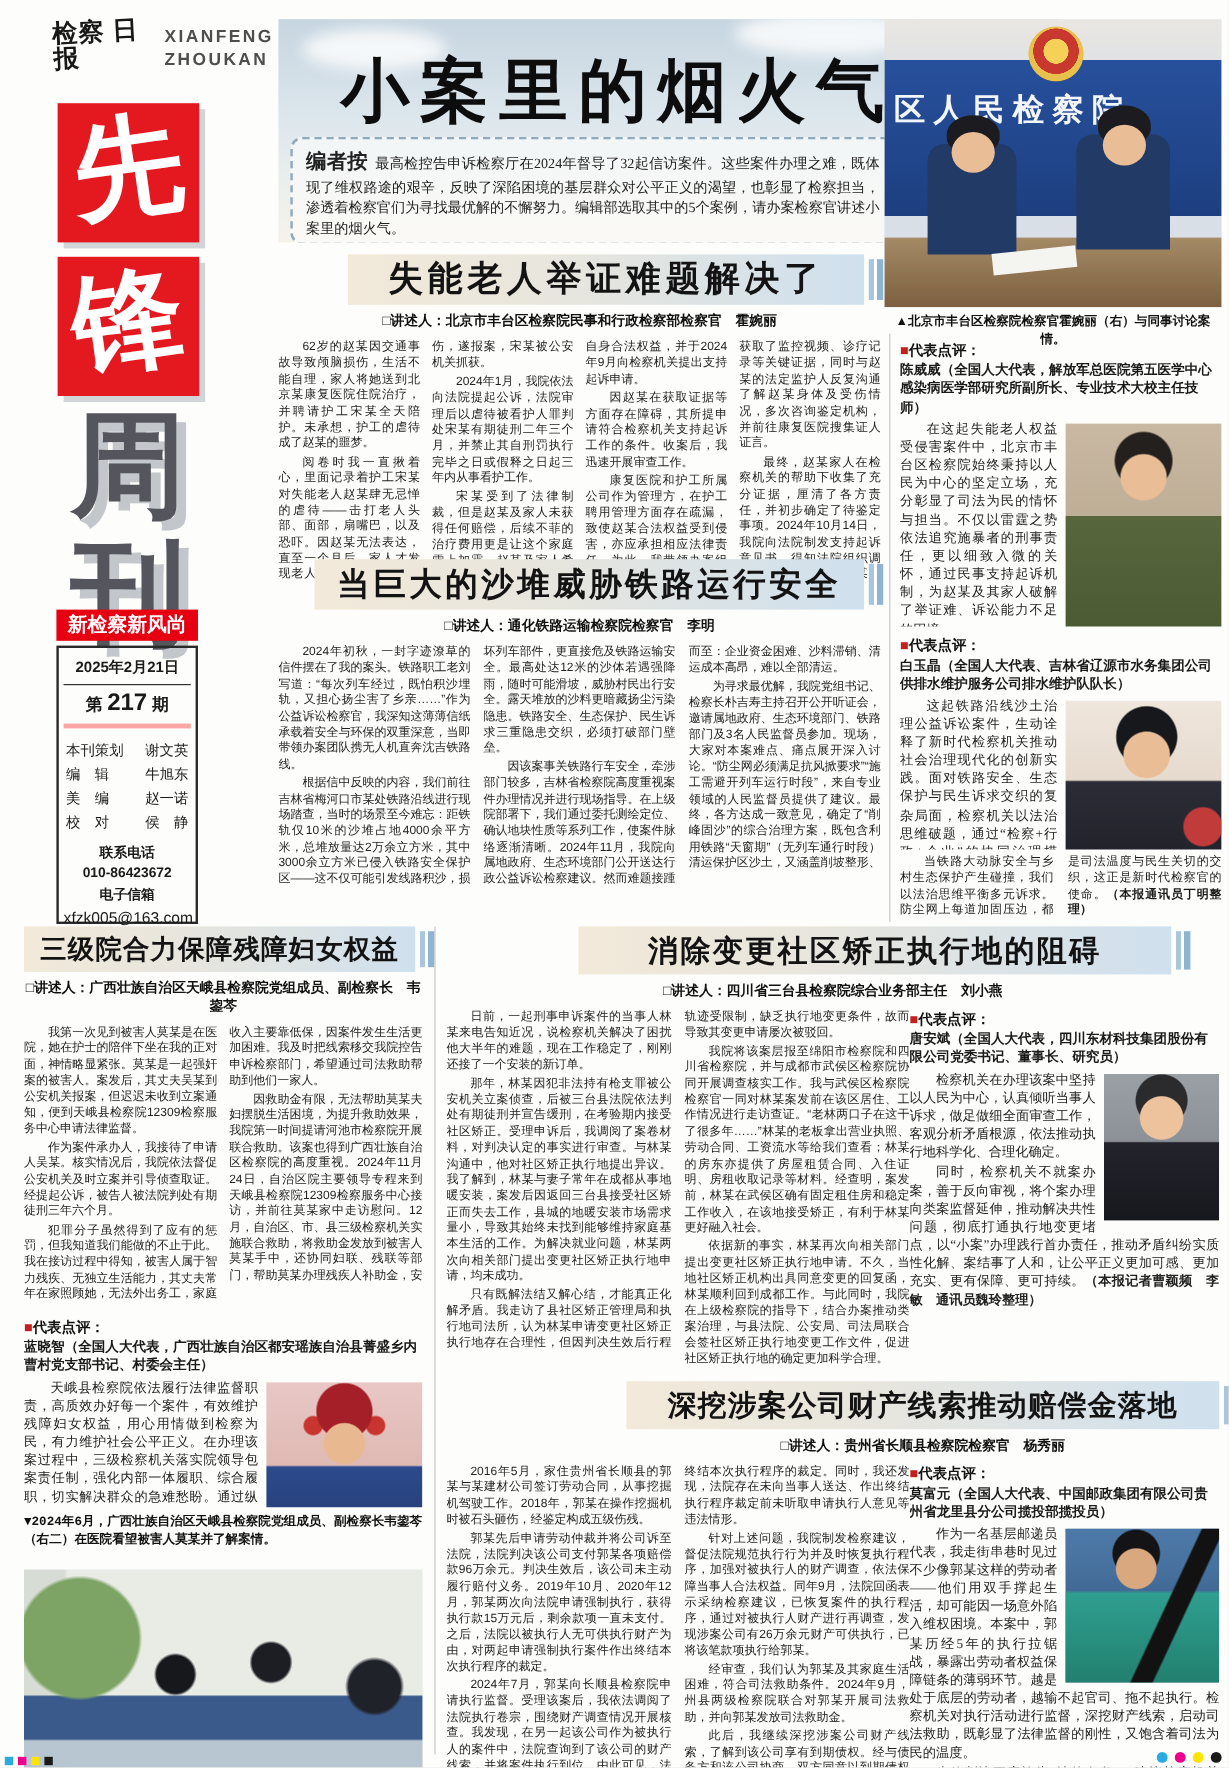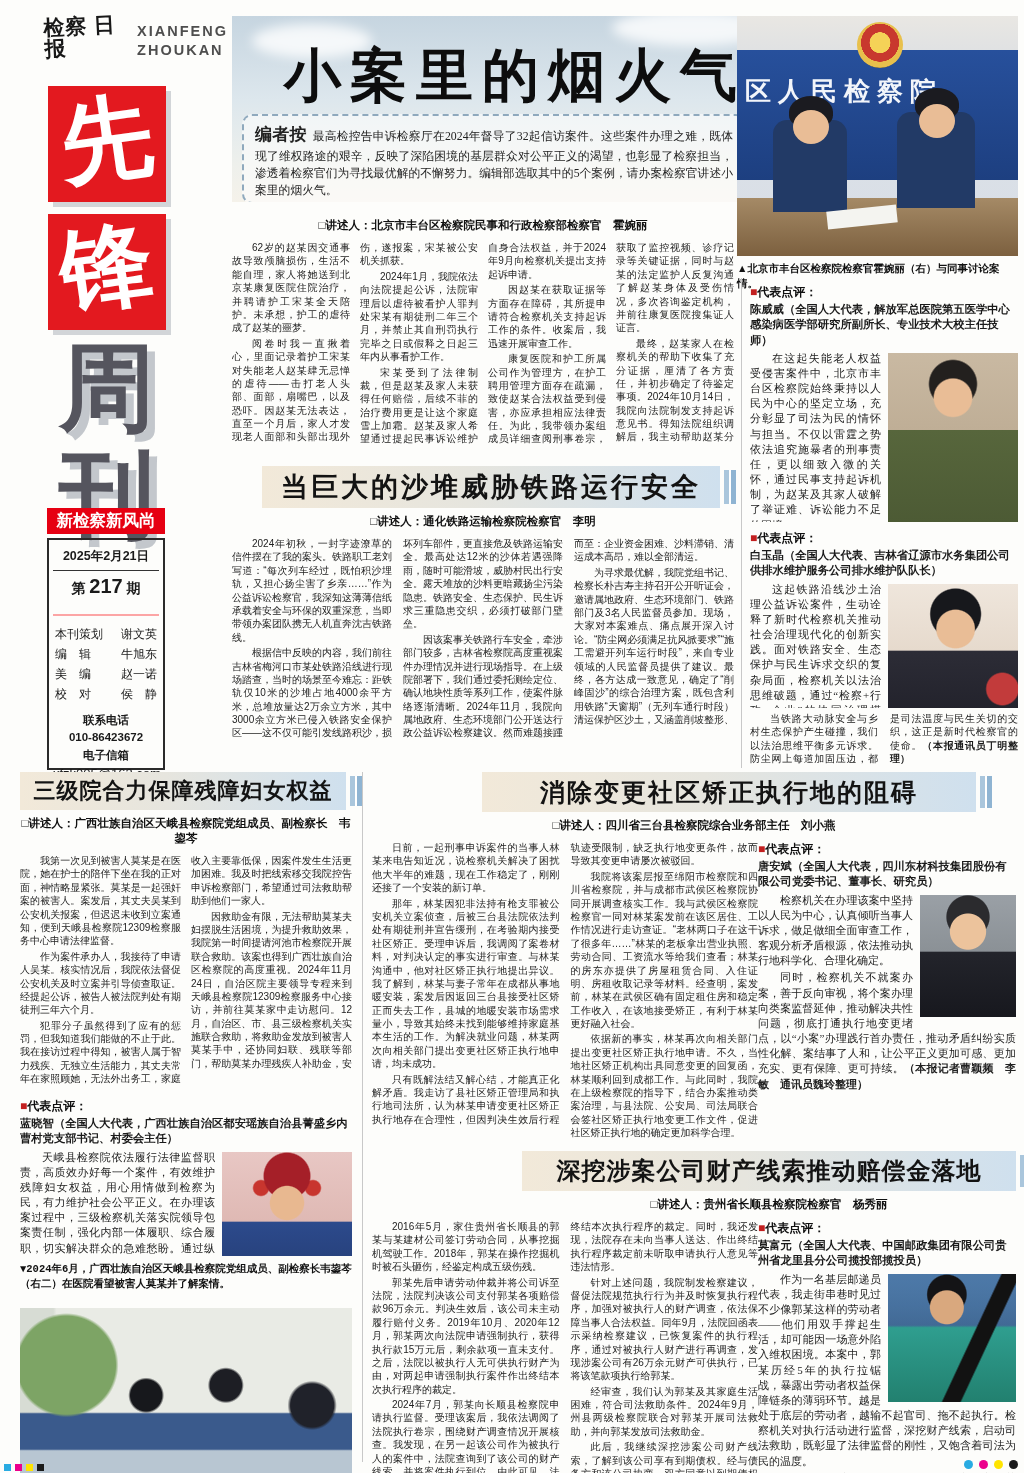--- a/index.html
+++ b/index.html
@@ -18,21 +18,21 @@
     color:#fff;font-weight:bold;transform:rotate(-8deg) translateY(-4px);}
   .char-gray{position:absolute;left:28px;width:118px;height:104px;display:flex;align-items:center;
     justify-content:center;font-family:"Liberation Serif","DejaVu Serif",serif;font-size:96px;
     font-weight:bold;color:#55555e;text-shadow:8px 7px 0 rgba(185,189,195,.85);}
   .slogan{position:absolute;left:27px;top:492px;width:118px;height:26px;background:#e60012;
     color:#fff;font-weight:900;font-size:16.5px;letter-spacing:0;display:flex;align-items:center;
     justify-content:center;white-space:nowrap;}
   .info-box{position:absolute;left:27px;top:522px;width:118px;height:232px;border:2px solid #2a2a2a;
     padding:8px 4px;box-sizing:border-box;text-align:center;}
   .ib-date{font-size:12.5px;font-weight:bold;border-bottom:1px solid #333;padding-bottom:5px;}
-  .ib-issue{font-size:14px;font-weight:bold;border-bottom:2px solid #fca5a5;padding:4px 0 16px;}
+  .ib-issue{font-size:14px;font-weight:bold;border-bottom:4px solid #fca5a5;padding:4px 0 5px;}
   .ib-issue b{font-size:20px;}
   .staff{margin-top:8px;font-family:"Liberation Serif","DejaVu Serif",serif;font-size:12px;}
   .staff-row{display:flex;justify-content:space-between;padding:1.5px 2px;}
   .contact{margin-top:8px;font-weight:bold;font-size:11.5px;line-height:1.5;}
   .contact .em{font-weight:normal;font-size:13px;}
   
   .main{position:absolute;left:232px;top:16px;width:786px;height:752px;}
   .banner{position:absolute;left:0;top:0;width:650px;height:186px;
     background:linear-gradient(180deg,#c6d5e0 0%,#dde7ed 45%,#eef0ec 80%,#f5f2ea 100%);overflow:hidden;}
   .cloud{position:absolute;background:rgba(255,255,255,.8);border-radius:50%;filter:blur(6px);}
@@ -53,21 +53,21 @@
   .emblem{position:absolute;left:120px;top:6px;width:46px;height:46px;border-radius:50%;
     background:radial-gradient(circle at 50% 45%,#f5d257 0 30%,#c8382e 31% 55%,#e8c04c 56% 72%,#b7902f 73% 100%);}
   .desk{position:absolute;left:0;bottom:0;width:281px;height:58px;
     background:linear-gradient(180deg,#a58a66,#7c603f);}
   .fig{position:absolute;border-radius:14px 14px 0 0;background:#223a66;}
   .face{position:absolute;border-radius:50%;background:#e9bd96;}
   .hair{position:absolute;border-radius:50% 50% 40% 40%;background:#1b1b20;}
   .paper{position:absolute;background:#f4f4f0;transform:rotate(-6deg);}
   .cap{font-family:"Liberation Serif","DejaVu Serif",serif;font-size:10.5px;line-height:1.4;
     color:#111;font-weight:bold;}
-  .cap1{position:absolute;left:505px;top:246px;width:281px;}
+  .cap1{position:absolute;left:505px;top:246px;width:281px;text-align:center;}
   
   .band{position:relative;height:42px;display:flex;align-items:center;justify-content:center;
     background:linear-gradient(90deg,#f2e9d9 0%,#e6e5de 45%,#cfe0ee 100%);}
   .band::after{content:"";position:absolute;right:-16px;top:4px;bottom:4px;width:12px;
     background:linear-gradient(90deg,#aac6dc 0 38%,#fff 38% 58%,#8fb4d2 58% 100%);}
   .band h2{margin:0;font-family:"Liberation Serif","DejaVu Serif",serif;font-weight:900;
     color:#131313;white-space:nowrap;}
   .byline{text-align:center;font-size:11.5px;font-weight:bold;margin-top:6px;color:#111;}
   .cols{margin-top:8px;text-align:justify;font-size:10px;line-height:1.34;color:#222;overflow:hidden;}
   .cols p{margin:0 0 2px;text-indent:2em;}
@@ -232,20 +232,23 @@
       <div class="hair" style="left:52px;bottom:128px;width:44px;height:32px"></div>
       <div class="face" style="left:56px;bottom:112px;width:36px;height:34px"></div>
       <div class="fig" style="left:160px;bottom:48px;width:78px;height:96px"></div>
       <div class="hair" style="left:178px;bottom:136px;width:44px;height:32px"></div>
       <div class="face" style="left:182px;bottom:118px;width:36px;height:34px"></div>
       <div class="paper" style="left:90px;bottom:30px;width:70px;height:18px"></div>
     </div>
     <div class="cap cap1">▲北京市丰台区检察院检察官霍婉丽（右）与同事讨论案情。</div>
 
     <div class="art1">
+      <div class="band">
+          <h2>失能老人举证难题解决了</h2>
+        </div>
       <div class="byline">□讲述人：北京市丰台区检察院民事和行政检察部检察官　霍婉丽</div>
       <div class="cols">
         <p>62岁的赵某因交通事故导致颅脑损伤，生活不能自理，家人将她送到北京某康复医院住院治疗，并聘请护工宋某全天陪护。未承想，护工的虐待成了赵某的噩梦。</p>
         <p>阅卷时我一直揪着心，里面记录着护工宋某对失能老人赵某肆无忌惮的虐待——击打老人头部、面部，扇嘴巴，以及恐吓。因赵某无法表达，直至一个月后，家人才发现老人面部和头部出现外伤，遂报案，宋某被公安机关抓获。</p>
         <p>2024年1月，我院依法向法院提起公诉，法院审理后以虐待被看护人罪判处宋某有期徒刑二年三个月，并禁止其自刑罚执行完毕之日或假释之日起三年内从事看护工作。</p>
         <p>宋某受到了法律制裁，但是赵某及家人未获得任何赔偿，后续不菲的治疗费用更是让这个家庭雪上加霜。赵某及家人希望通过提起民事诉讼维护自身合法权益，并于2024年9月向检察机关提出支持起诉申请。</p>
         <p>因赵某在获取证据等方面存在障碍，其所提申请符合检察机关支持起诉工作的条件。收案后，我迅速开展审查工作。</p>
         <p>康复医院和护工所属公司作为管理方，在护工聘用管理方面存在疏漏，致使赵某合法权益受到侵害，亦应承担相应法律责任。为此，我带领办案组成员详细查阅刑事卷宗，获取了监控视频、诊疗记录等关键证据，同时与赵某的法定监护人反复沟通了解赵某身体及受伤情况，多次咨询鉴定机构，并前往康复医院搜集证人证言。</p>
         <p>最终，赵某家人在检察机关的帮助下收集了充分证据，厘清了各方责任，并初步确定了待鉴定事项。2024年10月14日，我院向法院制发支持起诉意见书。得知法院组织调解后，我主动帮助赵某分析案情，共同商定调解方案。10月18日，案涉几方顺利达成调解协议，赵某家人收到赔付款。</p>
 

